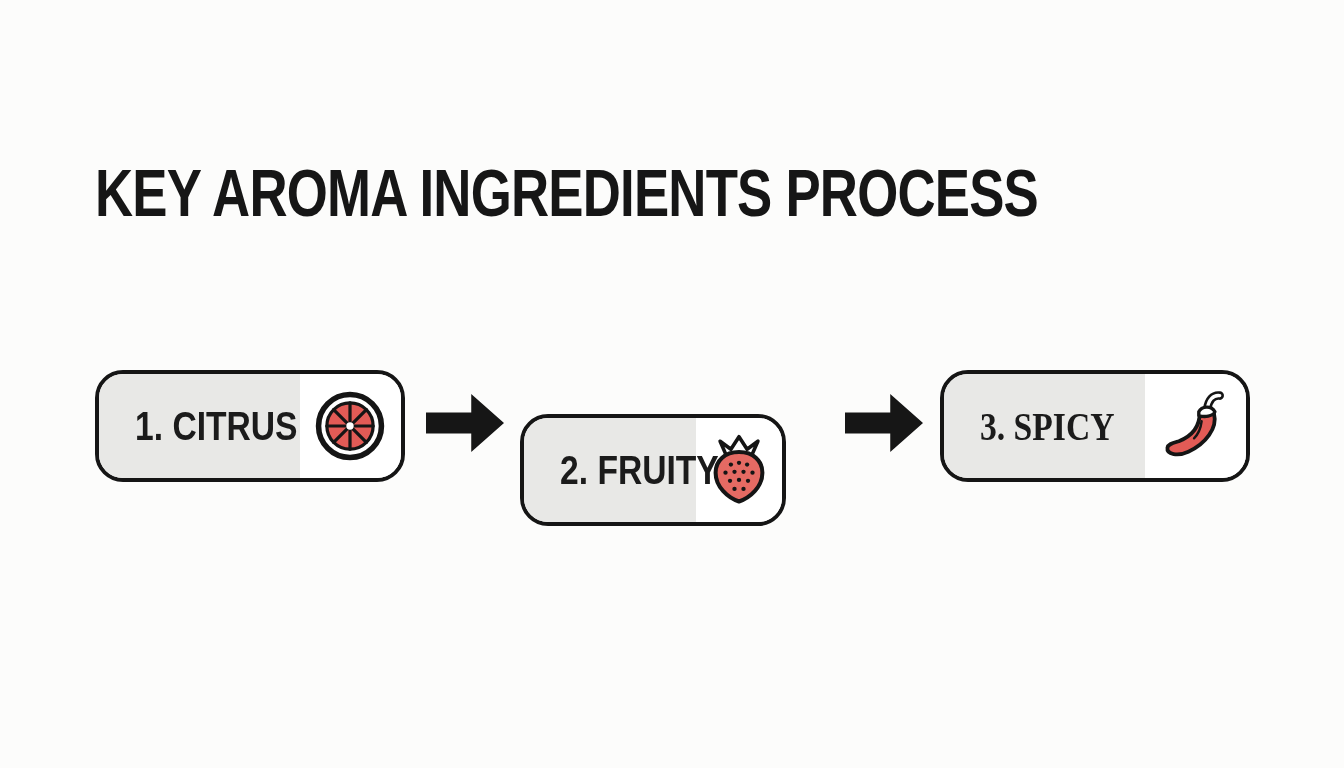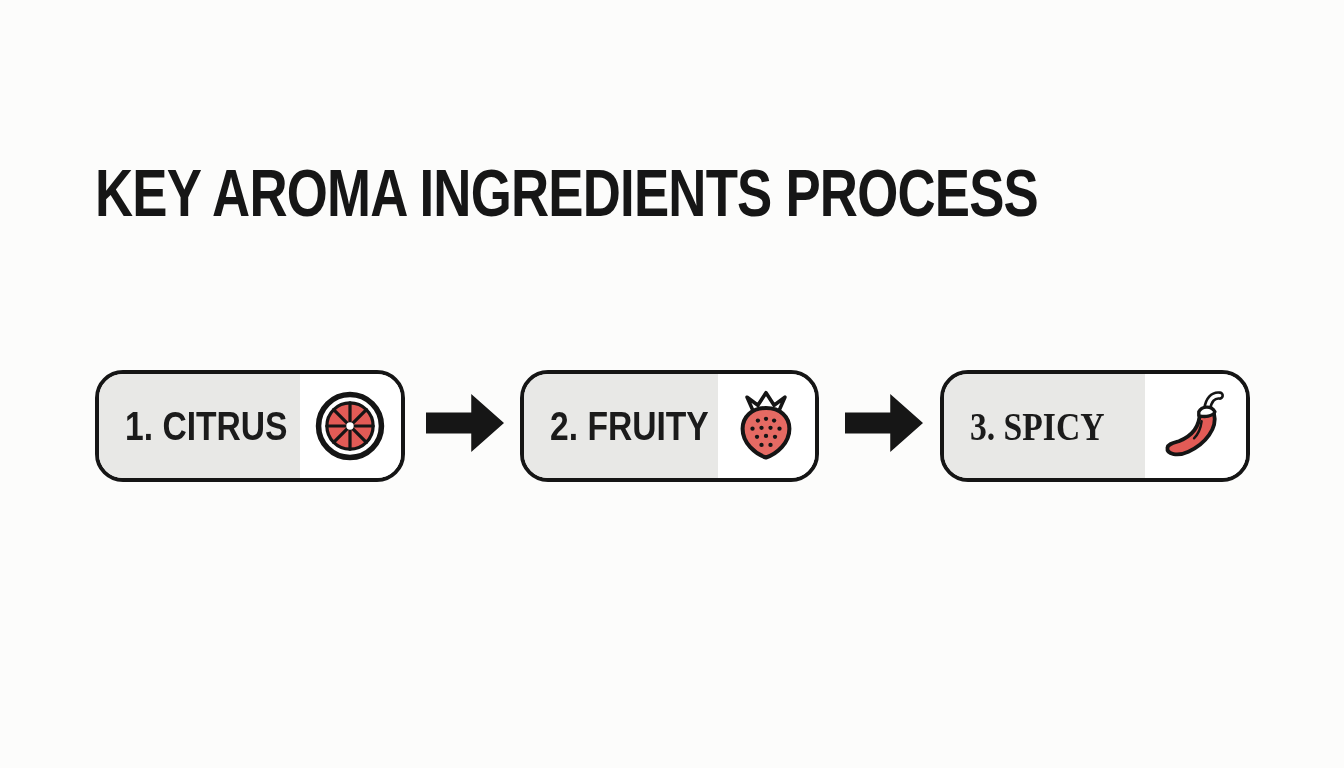--- a/index.html
+++ b/index.html
@@ -37,30 +37,30 @@
     position: absolute;
     top: 0;
     height: 112px;
     border: 4px solid #151515;
     border-radius: 28px;
     background: #ffffff;
     overflow: hidden;
     display: flex;
   }
   #step-1 { left: 95px;  width: 310px; }
-  #step-2 { left: 520px; width: 299px; }
+  #step-2 { left: 520px; width: 266px; margin-top: 44px; }
   #step-3 { left: 940px; width: 310px; font-family: Liberation Serif, serif; }
 
   .step-label-area {
     width: 66.5%;
     height: 100%;
     background: #e8e8e6;
     display: flex;
     align-items: center;
-    padding-left: 26px;
+    padding-left: 36px;
   }
   .step-label {
     font-size: 41px;
     font-weight: 700;
     line-height: 1;
     white-space: nowrap;
     letter-spacing: 0px;
     transform: scaleX(0.82);
     transform-origin: left center;
     color: #1b1b1b;

